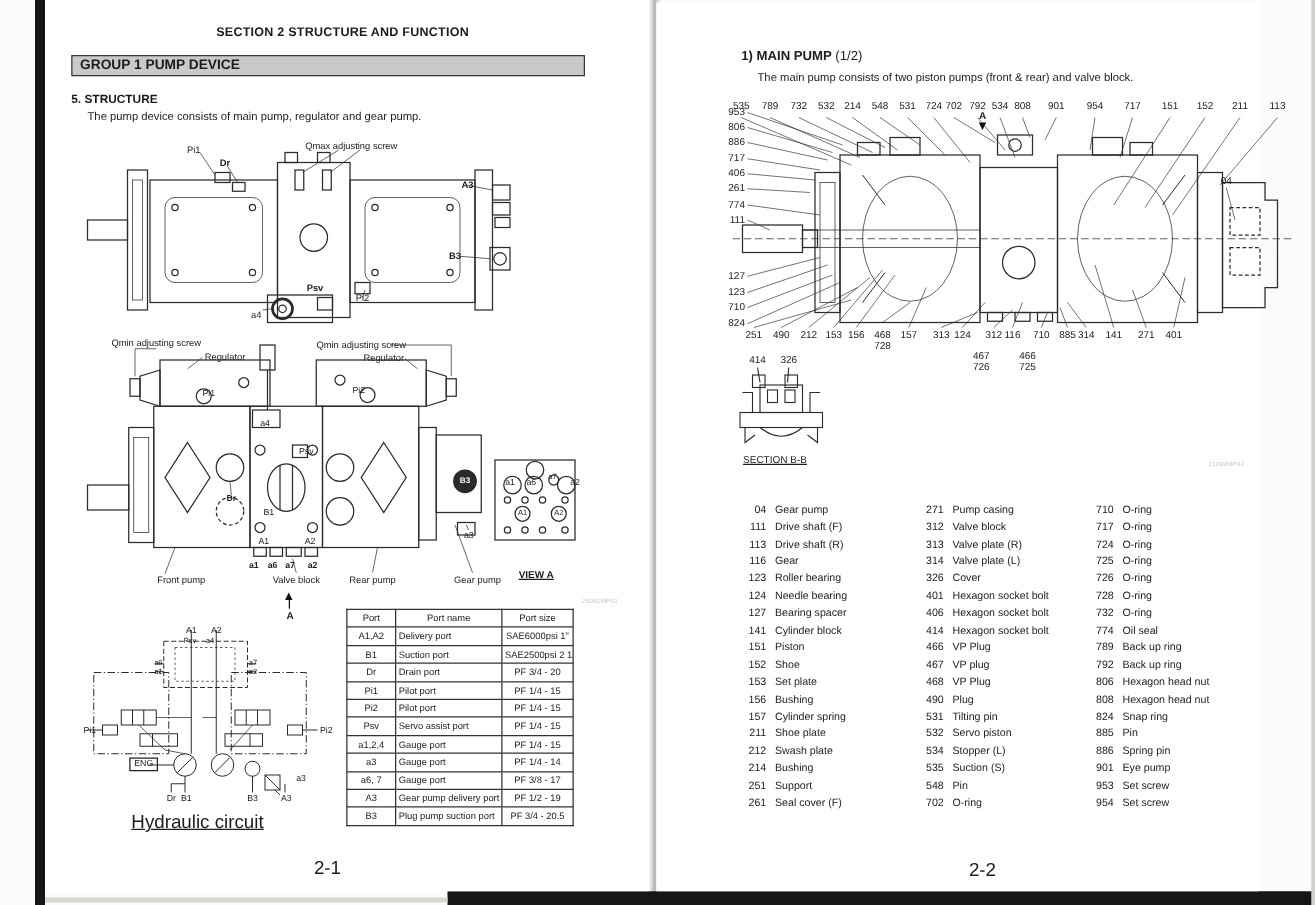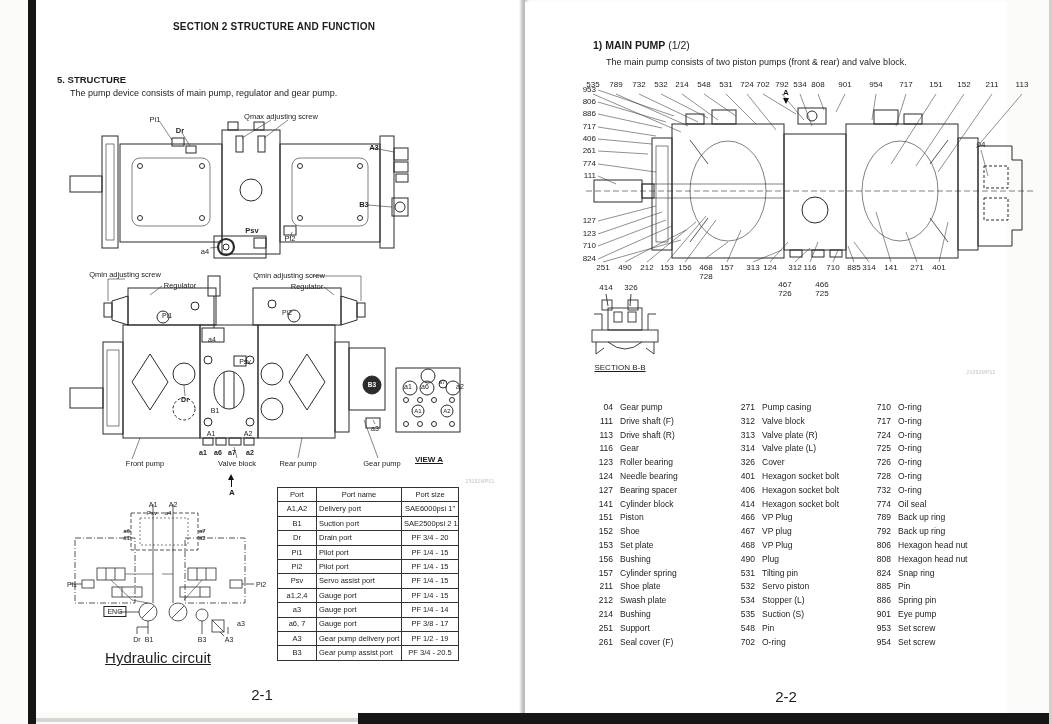--- a/index.html
+++ b/index.html
@@ -50,20 +50,21 @@
 
 <div id="edge-left"></div>
 <div id="gutter"></div>
 <div id="edge-bottom"></div>
 <div id="edge-bottom2"></div>
 <div id="edge-right"></div>
 
 <div class="page" id="leftpage" style="left:36px;top:0;width:483px;height:713px">
 
   <div id="section-title">SECTION  2  STRUCTURE AND FUNCTION</div>
+  <div id="group-bar">GROUP  1  PUMP DEVICE</div>
   <div id="structure-h">5. STRUCTURE</div>
   <div id="structure-t">The pump device consists of main pump, regulator and gear pump.</div>
 
   <svg style="left:32px;top:108px" width="345" height="155" viewBox="0 0 345 155">
     <g stroke="#2b2b2b" fill="none" stroke-width="1">
       <rect x="2" y="68" width="32" height="16"></rect>
       <rect x="34" y="28" width="16" height="112"></rect>
       <rect x="38" y="36" width="8" height="96" stroke-width="0.6"></rect>
       <rect x="52" y="36" width="102" height="98"></rect>
       <rect x="64" y="50" width="78" height="68" rx="8" stroke-width="0.6"></rect>
@@ -331,21 +332,21 @@
         </tr>
 
         <tr>
           <td class="c0">A3</td>
           <td class="c1">Gear pump delivery port</td>
           <td class="c2">PF 1/2 - 19</td>
         </tr>
 
         <tr>
           <td class="c0">B3</td>
-          <td class="c1">Gear pump assist port</td>
+          <td class="c1">Plug pump suction port</td>
           <td class="c2">PF 3/4 - 20.5</td>
         </tr>
       </tbody>
   </table>
 
   <span class="cl f9" style="left:226px;top:687px">2-1</span>
 </div>
 
 <div class="page" id="rightpage" style="left:525px;top:2px;width:482px;height:711px">
 

